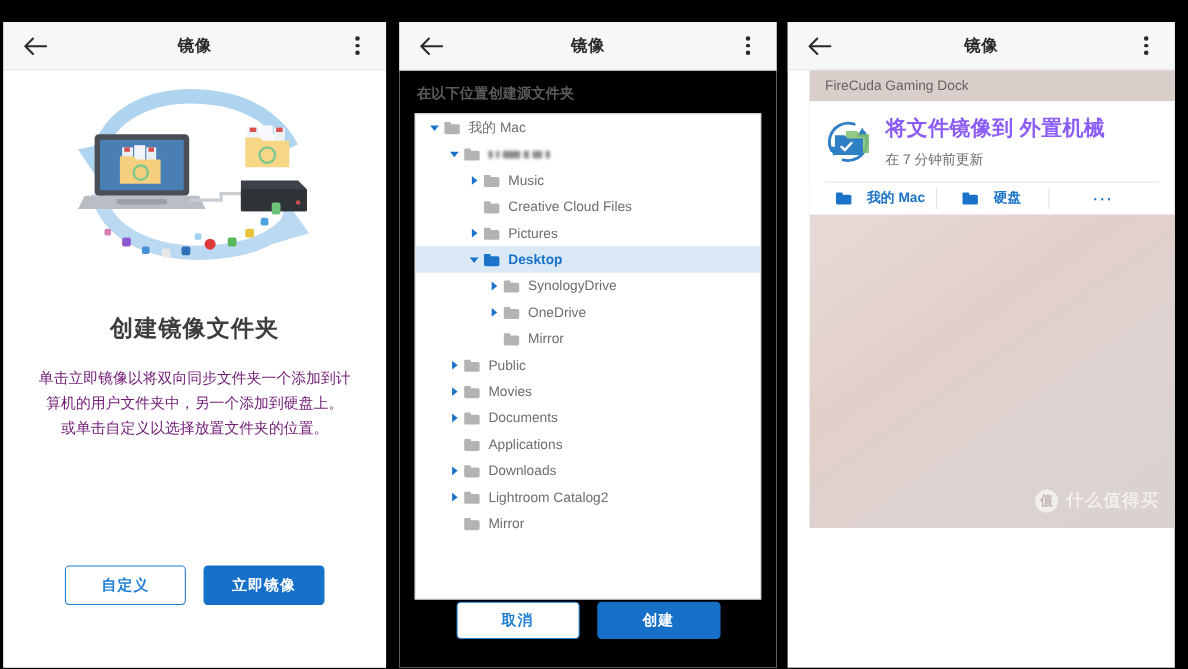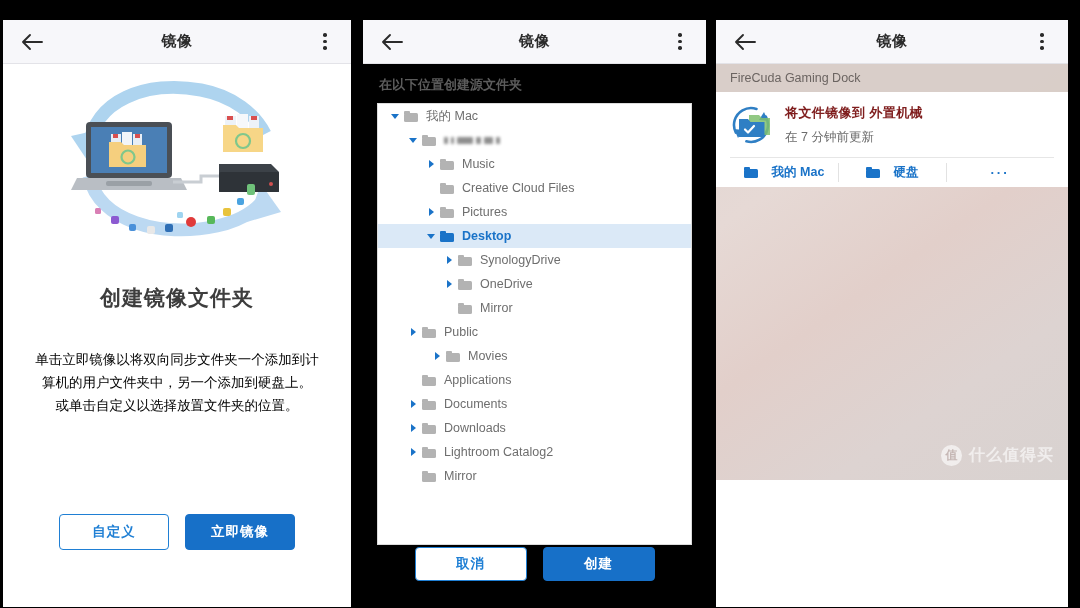--- a/index.html
+++ b/index.html
@@ -29,22 +29,22 @@
     pointer-events: none;
   }
   .titlebar .kebab { margin-left: auto; width: 24px; height: 28px; display: flex; flex-direction: column;
                      align-items: center; justify-content: center; gap: 3px; }
   .kebab i { width: 3.5px; height: 3.5px; border-radius: 50%; background: #2b2b2b; display: block; }
 
   
   .p1body { height: 543px; background: #fff; display: flex; flex-direction: column; align-items: center; }
   .illus { margin-top: 12px; width: 252px; height: 172px; position: relative; }
   .p1-title { margin-top: 36px; font-size: 21px; color: #3d3d3d; font-weight: 700; letter-spacing: 1px; }
-  .p1-desc { margin-top: 36px; width: 300px; text-align: center; font-size: 13.5px;
-             line-height: 23px; color: #000000; }
+  .p1-desc { margin-top: 20px; width: 300px; text-align: center; font-size: 13.5px;
+             line-height: 23px; color: #701a75; }
   .p1-desc span { display: block; }
   .p1-actions { margin-top: auto; margin-bottom: 57px; display: flex; gap: 16px; }
   .btn { font-size: 13.5px; font-weight: 600; border-radius: 4px; height: 36px;
          display: flex; align-items: center; justify-content: center; letter-spacing: 1px; }
   .btn-outline { width: 110px; background: #fff; border: 1px solid #1f7fd4; color: #1f7fd4; }
   .btn-solid   { width: 110px; background: #1770c8; border: 1px solid #1770c8; color: #fff; }
 
   
   .p2body { height: 543px; background: #000000; display: flex; flex-direction: column; padding: 0 14px; }
   .p2head { font-size: 13px; color: #5c5c5c; font-weight: 600; padding: 12px 2px 9px 2px; }
@@ -64,27 +64,27 @@
   .fold.gray { color: #b3b3b3; }
   .fold.blue { color: #1a73c8; }
   .blurname { display:flex; align-items:center; gap:3px; }
   .blurname i { display:block; height:7px; border-radius:1px; background:#8e8e8e; filter: blur(1.4px); }
 
   .p2-actions { margin-top: auto; margin-bottom: 26px; display: flex; gap: 16px; justify-content: center; }
   .btn-w { width: 112px; height: 34px; }
 
   
   .p3body { height: 416px; position: relative; overflow: hidden;
-            background: linear-gradient(145deg,#e0d6d3 0%,#e6d9d5 25%,#e2cfca 50%,#ddd3d1 75%,#d8d2d0 100%); }
+            background: linear-gradient(145deg,#e0d6d3 0%,#e6d9d5 25%,#e2cfca 50%,#ddd3d1 75%,#d8d2d0 100%); margin-left: 20px; }
   .p3-dock { height: 28px; background: rgba(216,205,200,.92); display: flex; align-items: center;
              padding: 0 14px; font-size: 12.5px; color: #6b6461; }
   .p3-card { background: #fff; padding: 12px 14px 0 14px; }
   .p3-row { display: flex; align-items: center; gap: 13px; padding-bottom: 11px; }
   .syncicon { width: 42px; height: 42px; flex: 0 0 42px; }
-  .p3-main { font-size: 13px; color: #7f1d1d; font-weight: 600; letter-spacing: .4px; }
+  .p3-main { font-size: 19px; color: #8b5cf6; font-weight: 600; letter-spacing: .4px; }
   .p3-sub { margin-top: 7px; font-size: 12.5px; color: #6c6c6c; }
   .p3-tabs { display: flex; border-top: 1px solid #e6e6e6; height: 30px; }
   .p3-tab { flex: 1; display: flex; align-items: center; justify-content: center; gap: 6px;
             font-size: 12.5px; color: #1a73c8; font-weight: 600; position: relative; }
   .p3-tab + .p3-tab::before { content:""; position:absolute; left:0; top:5px; bottom:5px; width:1px; background:#e2e2e2; }
   .dots { letter-spacing: 2px; color: #1a73c8; font-size: 13px; }
 
   
   .wm { position: absolute; right: 14px; bottom: 14px; display: flex; align-items: center; gap: 7px;
         opacity: .62; }
@@ -267,38 +267,38 @@
             <span class="fold gray"></span>
             <span>Mirror</span>
           </div>
           <div class="trow" style="padding-left: 26px;">
             <div class="tw">
               <div class="caret right"></div>
             </div>
             <span class="fold gray"></span>
             <span>Public</span>
           </div>
-          <div class="trow" style="padding-left: 26px; margin-left: 24px;">
+          <div class="trow" style="padding-left: 26px;">
             <div class="tw">
               <div class="caret right"></div>
             </div>
             <span class="fold gray"></span>
             <span>Movies</span>
           </div>
           <div class="trow" style="padding-left: 26px;">
+            <div class="tw">
+              <div class="caret right"></div>
+            </div>
+            <span class="fold gray"></span>
+            <span>Documents</span>
+          </div>
+          <div class="trow" style="padding-left: 26px;">
             <div class="tw"></div>
             <span class="fold gray"></span>
             <span>Applications</span>
-          </div>
-          <div class="trow" style="padding-left: 26px;">
-            <div class="tw">
-              <div class="caret right"></div>
-            </div>
-            <span class="fold gray"></span>
-            <span>Documents</span>
           </div>
           <div class="trow" style="padding-left: 26px;">
             <div class="tw">
               <div class="caret right"></div>
             </div>
             <span class="fold gray"></span>
             <span>Downloads</span>
           </div>
           <div class="trow" style="padding-left: 26px;">
             <div class="tw">

